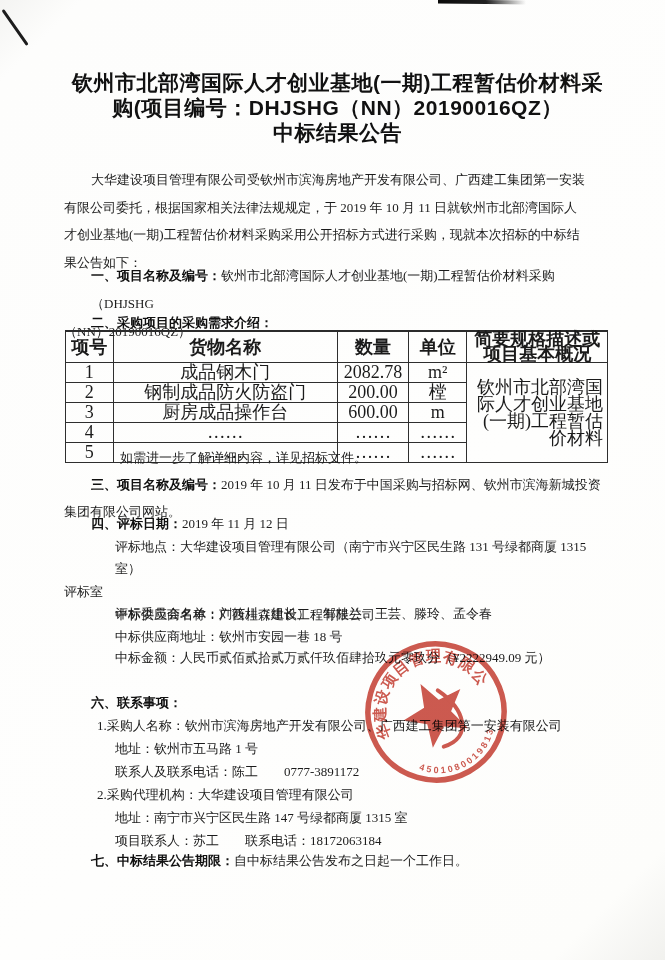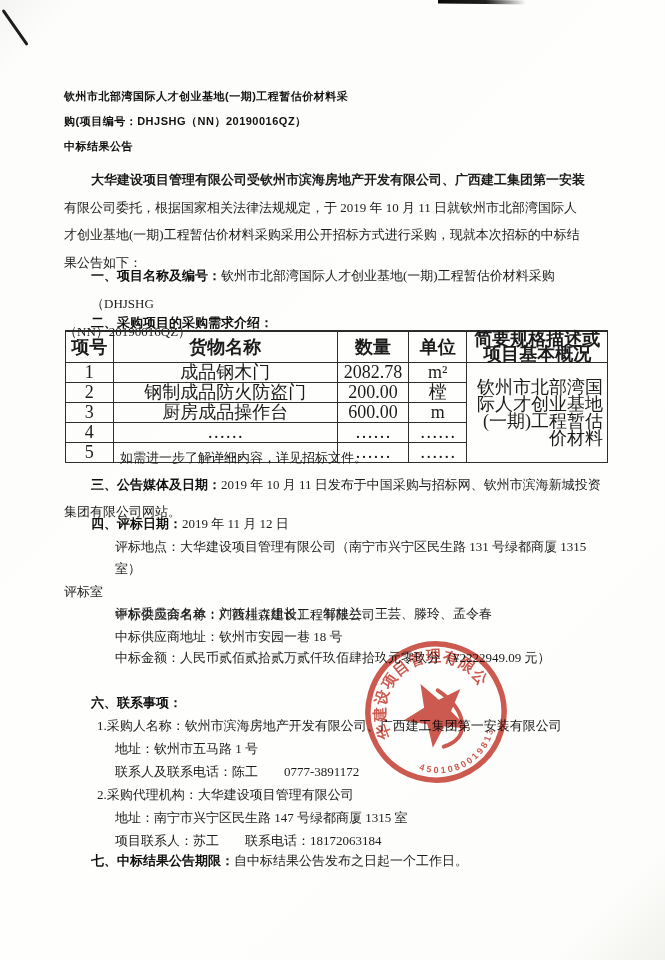--- a/index.html
+++ b/index.html
@@ -17,26 +17,26 @@
   .abs{position:absolute;left:0;width:547px;font-size:13px;color:#1b1b1b;}
 
   
   .pen-mark{position:absolute;left:4px;top:9px;width:43px;height:2.6px;background:#1d1d1d;
     transform:rotate(55deg);transform-origin:left top;border-radius:2px;}
   .scan-streak{position:absolute;left:438px;top:0;width:88px;height:4px;
     background:linear-gradient(to right,#0a0a0a 0%,#222 55%,rgba(80,80,80,0) 100%);
     transform:rotate(.6deg);}
 
   
-  #blk-title{top:84px;font-family:"Liberation Sans",sans-serif;
-    font-weight:700;font-size:11px;line-height:25px;letter-spacing:.5px;color:#111;}
+  #blk-title{top:70px;text-align:center;font-family:"Liberation Sans",sans-serif;
+    font-weight:700;font-size:21px;line-height:25px;letter-spacing:.5px;color:#111;}
 
   
   #blk-intro{top:166px;line-height:27.5px;}
-  #blk-intro .ln:first-child{padding-left:27px;font-weight:bold;}
+  #blk-intro .ln:first-child{padding-left:27px;}
 
   #blk-s1{top:262px;line-height:28px;}
   #blk-s2h{top:314px;}
   #blk-note{top:449px;padding-left:56px;}
   #blk-s3{top:471px;line-height:27px;}
   #blk-s4{top:513px;line-height:22.5px;}
   #blk-s5{top:604px;line-height:21.5px;}
   #blk-s6{top:691px;line-height:23px;}
   #blk-s7{top:852px;}
 
@@ -140,21 +140,21 @@
               <td>……</td>
               <td>……</td>
             </tr>
           </tbody>
       </table>
     </div>
 
     <div class="abs" id="blk-note">如需进一步了解详细内容，详见招标文件。</div>
 
     <div class="abs" id="blk-s3">
-      <div class="ind-h"><span class="h">三、公告媒体及日期：</span><span>2019 年 10 月 11 日发布于中国采购与招标网、钦州市滨海新城投资</span></div>
+      <div class="ind-h"><span class="h">三、项目名称及编号：</span><span>2019 年 10 月 11 日发布于中国采购与招标网、钦州市滨海新城投资</span></div>
       <div>集团有限公司网站。</div>
     </div>
 
     <div class="abs" id="blk-s4">
       <div class="ind-h"><span class="h">四、评标日期：</span><span>2019 年 11 月 12 日</span></div>
       <div class="ind-sub">评标地点：大华建设项目管理有限公司（南宁市兴宁区民生路 131 号绿都商厦 1315 室）</div>
       <div>评标室</div>
       <div class="ind-sub">评标委员会名单：刘筱川（组长）、邹桂兰、王芸、滕玲、孟令春</div>
     </div>
 

